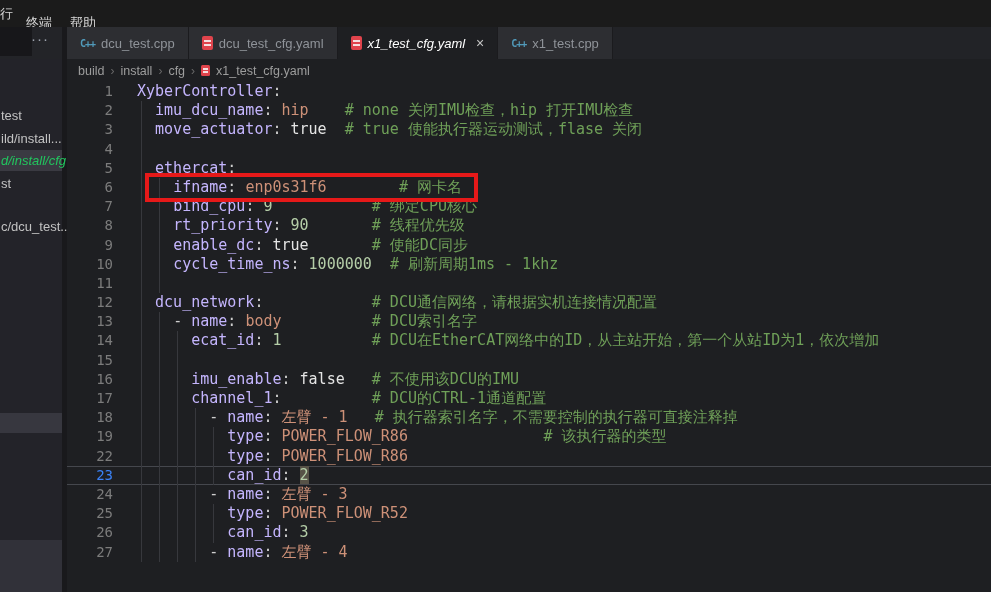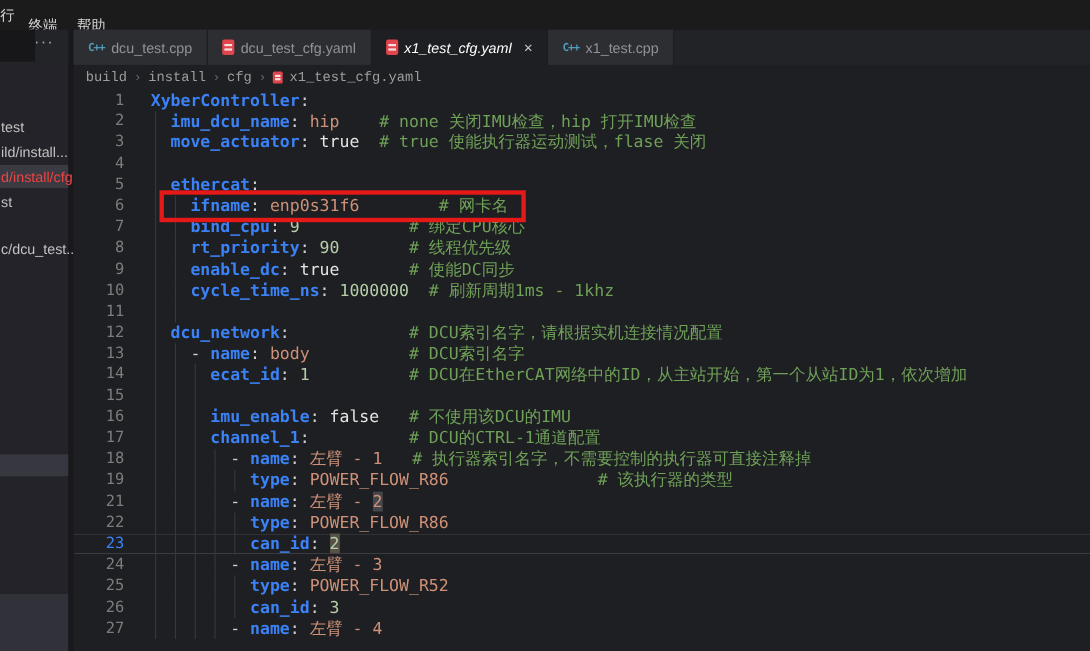--- a/index.html
+++ b/index.html
@@ -10,49 +10,49 @@
   .menu-item{display:inline-block;padding:0 9px;}
   .menu-item.clip{width:13px;padding:0 4px 0 0;overflow:hidden;direction:rtl;}
 
   
   .sidebar{position:absolute;left:0;top:27px;width:62px;bottom:0;background:#232329;border-right:5px solid #19191c;}
   .side-top{position:absolute;top:0;left:0;width:62px;height:32px;background:#232428;}
   .side-dark-square{position:absolute;left:0;top:0;width:32px;height:29px;background:#17171a;}
   .side-more{position:absolute;left:31px;top:3px;color:#9da3ad;font-size:15px;letter-spacing:1px;}
   .side-item{position:absolute;left:1px;color:#c2c2c2;font-size:13px;white-space:nowrap;}
   .side-row-selected{position:absolute;left:0;width:62px;top:123px;height:21px;background:#3a3a42;}
-  .side-item.italic{color:#ef4444;}
+  .side-item.italic{font-style:italic;color:#22c55e;}
   .side-band{position:absolute;left:0;width:62px;top:386px;height:20px;background:#37373f;}
   .side-bottom{position:absolute;left:0;width:62px;top:513px;bottom:0;background:#313139;}
 
   
   .editor{position:absolute;left:67px;top:27px;right:0;bottom:0;background:#1e1f22;}
   .tabbar{position:absolute;top:0;left:0;right:0;height:32px;background:#222327;display:flex;}
   .tab{display:flex;align-items:center;gap:6px;padding:0 13px;background:#2d2e32;border-right:1px solid #1b1b1e;font-size:13px;color:#8f9399;white-space:nowrap;cursor:pointer;}
   .tab.active{background:#1e1f22;color:#ffffff;font-style:italic;}
   .ticon-cpp{color:#519aba;font-weight:bold;font-size:10px;font-family:"DejaVu Sans Mono",monospace;letter-spacing:-1px;}
   .ticon-yaml{display:inline-block;width:11px;height:14px;background:#e0444c;border-radius:2px;position:relative;flex:none;}
   .ticon-yaml::before{content:"";position:absolute;left:2px;right:2px;top:4px;height:2px;background:#f6dfe0;box-shadow:0 4px 0 #f6dfe0;}
   .tab-close{margin-left:5px;font-size:14px;font-style:normal;color:#c5c5c5;}
 
-  .breadcrumb{position:absolute;top:32px;left:0;right:0;height:23px;display:flex;align-items:center;padding-left:11px;font-size:12.5px;color:#9d9d9d;gap:6px;white-space:nowrap;font-family:Liberation Mono, monospace;}
+  .breadcrumb{position:absolute;top:32px;left:0;right:0;height:23px;display:flex;align-items:center;padding-left:11px;font-size:12.5px;color:#9d9d9d;gap:6px;white-space:nowrap;}
   .crumb{cursor:pointer;}
   .crumb-sep{color:#686868;font-size:12px;}
   .bc-yaml{width:9px;height:11px;border-radius:1.5px;}
   .bc-yaml::before{top:3px;height:1.5px;box-shadow:0 3px 0 #f6dfe0;}
 
   
   .code{position:absolute;top:55px;left:0;right:0;bottom:0;overflow:hidden;font-family:"DejaVu Sans Mono",monospace;font-size:15px;}
   .line{position:relative;height:19.2px;line-height:19.2px;}
   .ln{position:absolute;left:0;top:0;width:46px;text-align:right;color:#7c7c7c;font-size:14px;}
   .ct{position:absolute;left:70px;top:0;white-space:pre;color:#cfcfcf;}
   .guide{position:absolute;top:0;bottom:0;width:1px;background:#37383d;}
   .line.current{box-shadow:inset 0 1px 0 #45474d, inset 0 -1px 0 #45474d;}
   .line.current .ln{color:#3b82f6;}
-  .t-key{color:#3b82f6;font-weight:bold;}
+  .t-key{color:#c4b5fd;}
   .t-bool{color:#e5e5e5;}
   .t-str{color:#ce9178;}
   .t-num{color:#b5cea8;}
   .t-punc{color:#cfcfcf;}
   .t-com{color:#6fa058;}
   .t-strhl{color:#ce9178;background:#45464b;}
   .t-numhl{color:#b5cea8;background:#575247;}
   .annotation{position:absolute;left:78px;top:91px;width:333px;height:29px;border:4px solid #e61919;box-sizing:border-box;z-index:5;pointer-events:none;}
 </style>
 </head>
@@ -169,21 +169,21 @@
       </div>
       <div class="line">
         <span class="guide" style="left: 74px;"></span>
         <span class="guide" style="left: 92px;"></span>
         <span class="ln">11</span>
         <span class="ct"></span>
       </div>
       <div class="line">
         <span class="guide" style="left: 74px;"></span>
         <span class="ln">12</span>
-        <span class="ct"><span class="t-sp">  </span><span class="t-key">dcu_network</span><span class="t-punc">:</span><span class="t-sp">            </span><span class="t-com"># DCU索引名字，请根据实机连接情况配置</span></span>
+        <span class="ct"><span class="t-sp">  </span><span class="t-key">dcu_network</span><span class="t-punc">:</span><span class="t-sp">            </span><span class="t-com"># DCU通信网络，请根据实机连接情况配置</span></span>
       </div>
       <div class="line">
         <span class="guide" style="left: 74px;"></span>
         <span class="guide" style="left: 92px;"></span>
         <span class="ln">13</span>
         <span class="ct"><span class="t-sp">    </span><span class="t-punc">- </span><span class="t-key">name</span><span class="t-punc">:</span><span class="t-sp"> </span><span class="t-str">body</span><span class="t-sp">          </span><span class="t-com"># DCU索引名字</span></span>
       </div>
       <div class="line">
         <span class="guide" style="left: 74px;"></span>
         <span class="guide" style="left: 92px;"></span>
@@ -226,28 +226,20 @@
         <span class="guide" style="left: 128px;"></span>
         <span class="guide" style="left: 146px;"></span>
         <span class="ln">19</span>
         <span class="ct"><span class="t-sp">          </span><span class="t-key">type</span><span class="t-punc">:</span><span class="t-sp"> </span><span class="t-str">POWER_FLOW_R86</span><span class="t-sp">               </span><span class="t-com"># 该执行器的类型</span></span>
       </div>
       <div class="line">
         <span class="guide" style="left: 74px;"></span>
         <span class="guide" style="left: 92px;"></span>
         <span class="guide" style="left: 110px;"></span>
         <span class="guide" style="left: 128px;"></span>
-        <span class="ln">21</span>
-        <span class="ct"><span class="t-sp">        </span><span class="t-punc">- </span><span class="t-key">name</span><span class="t-punc">:</span><span class="t-sp"> </span><span class="t-str">左臂 - </span><span class="t-strhl">2</span></span>
-      </div>
-      <div class="line">
-        <span class="guide" style="left: 74px;"></span>
-        <span class="guide" style="left: 92px;"></span>
-        <span class="guide" style="left: 110px;"></span>
-        <span class="guide" style="left: 128px;"></span>
         <span class="guide" style="left: 146px;"></span>
         <span class="ln">22</span>
         <span class="ct"><span class="t-sp">          </span><span class="t-key">type</span><span class="t-punc">:</span><span class="t-sp"> </span><span class="t-str">POWER_FLOW_R86</span></span>
       </div>
       <div class="line current">
         <span class="guide" style="left: 74px;"></span>
         <span class="guide" style="left: 92px;"></span>
         <span class="guide" style="left: 110px;"></span>
         <span class="guide" style="left: 128px;"></span>
         <span class="guide" style="left: 146px;"></span>

